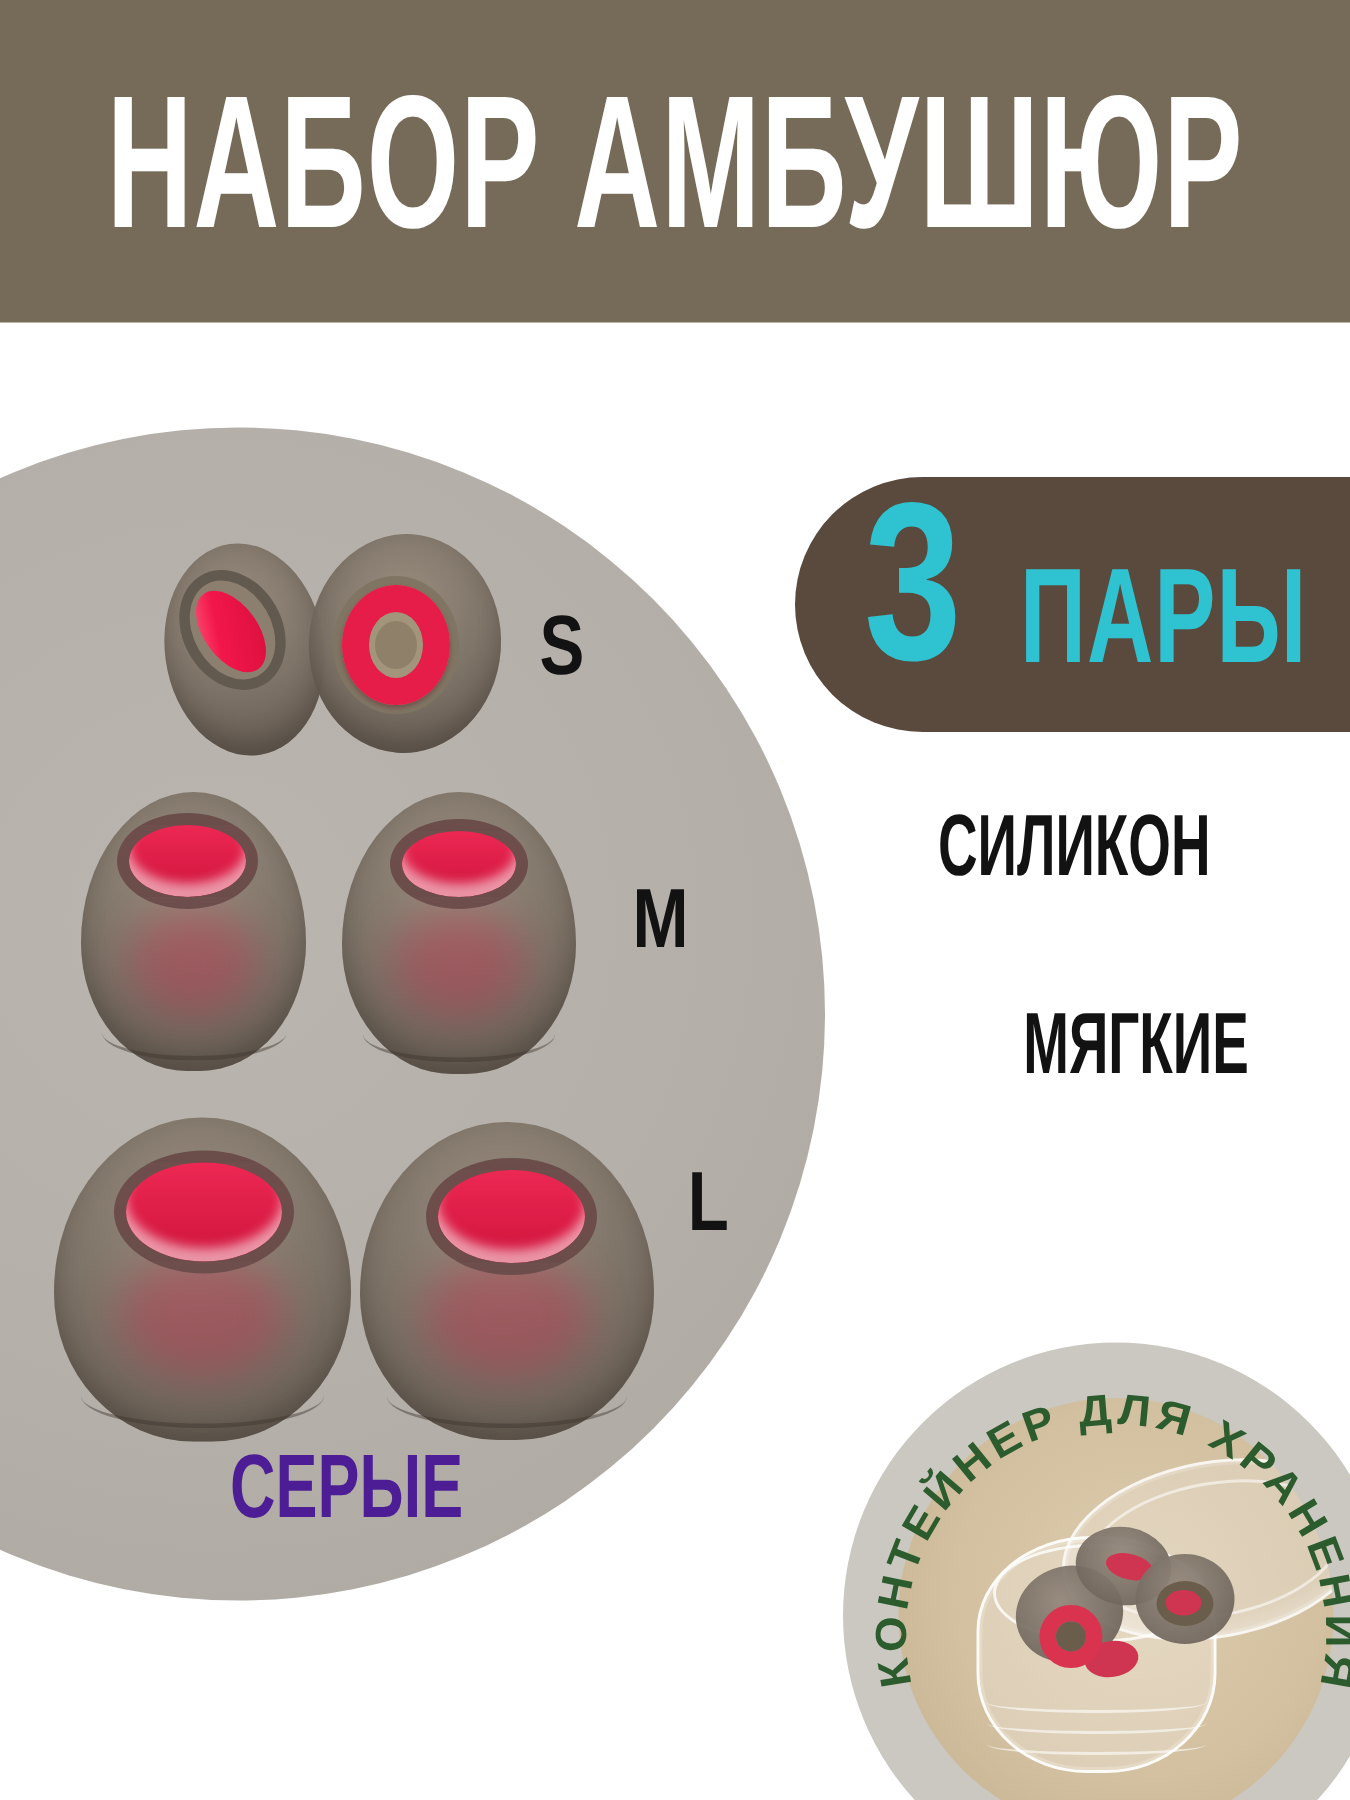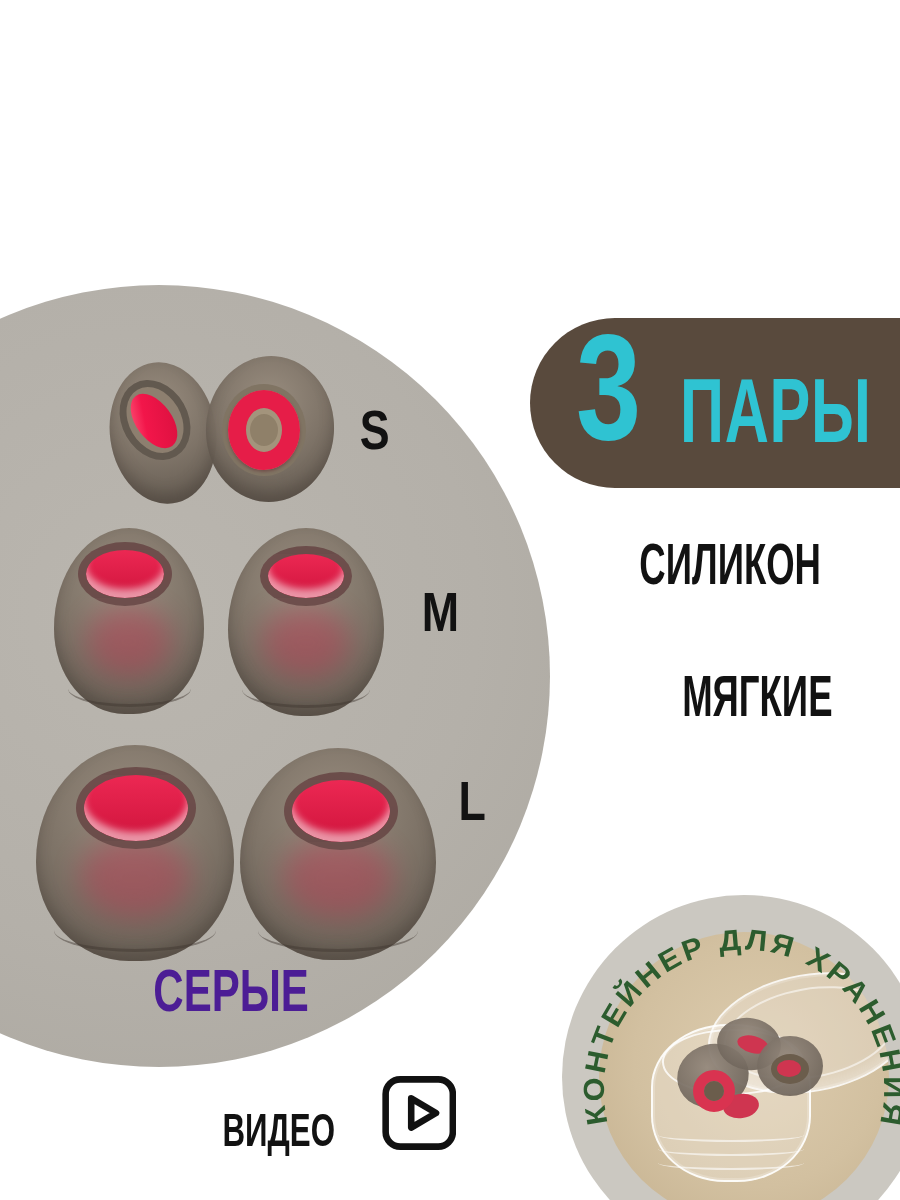--- a/index.html
+++ b/index.html
@@ -149,20 +149,23 @@
   .cont-text-svg text{
     font-family:"Liberation Sans", sans-serif;font-weight:bold;font-size:29px;
     letter-spacing:3px;fill:#2c5c2e;
   }
 </style>
 </head>
 <body>
 
 <div class="page">
 
+  <div class="abs banner flexc">
+    <span class="cond title">НАБОР АМБУШЮР</span>
+  </div>
 
   <div class="abs big-circle"></div>
 
   <div class="tip tip-s-left" style="left:110px;top:362px;width:106px;height:142px;">
     <div class="body"></div>
     <div class="mouth"></div>
     <div class="red-slant"></div>
   </div>
   <div class="tip tip-s-right" style="left:206px;top:356px;width:128px;height:146px;">
     <div class="body"></div>
@@ -209,34 +212,27 @@
 
   <div class="abs flexc color-label" style="left:131px;top:965px;width:200px;height:50px;">
     <span class="cond">СЕРЫЕ</span>
   </div>
 
   <div class="abs badge">
     <span class="count">3</span>
     <span class="unit">ПАРЫ</span>
   </div>
 
-  <div class="abs flexc feature" style="left:580px;top:530px;align-items:flex-end;">
+  <div class="abs flexc feature" style="left:566px;top:530px;align-items:flex-end;">
     <span class="cond">СИЛИКОН</span>
   </div>
   <div class="abs flexc feature" style="left:607px;top:662px;">
     <span class="cond">МЯГКИЕ</span>
   </div>
 
-  <div class="abs video-row">
-    <span class="video-label"><span class="cond">ВИДЕО</span></span>
-    <svg class="play-btn" viewBox="0 0 102 102">
-      <rect x="5" y="5" width="92" height="92" rx="20" fill="none" stroke="#111111" stroke-width="9"></rect>
-      <path d="M 40 31 L 74 51 L 40 71 Z" fill="none" stroke="#111111" stroke-width="9" stroke-linejoin="round"></path>
-    </svg>
-  </div>
 
   <div class="abs cont-circle">
     <div class="cont-photo">
       <div class="lid">
         <div class="lid-inner"></div>
       </div>
       <div class="jar">
         <div class="jar-mouth"></div>
         <div class="ridge" style="bottom:10px;"></div>
         <div class="ridge" style="bottom:24px;"></div>

